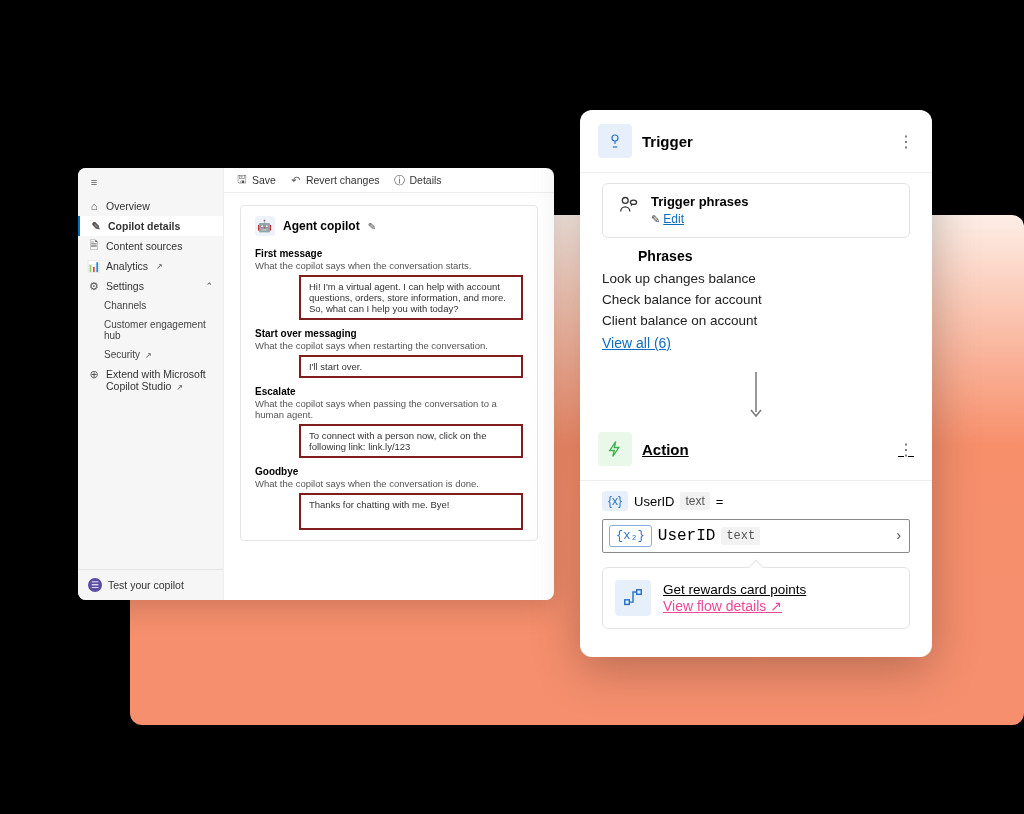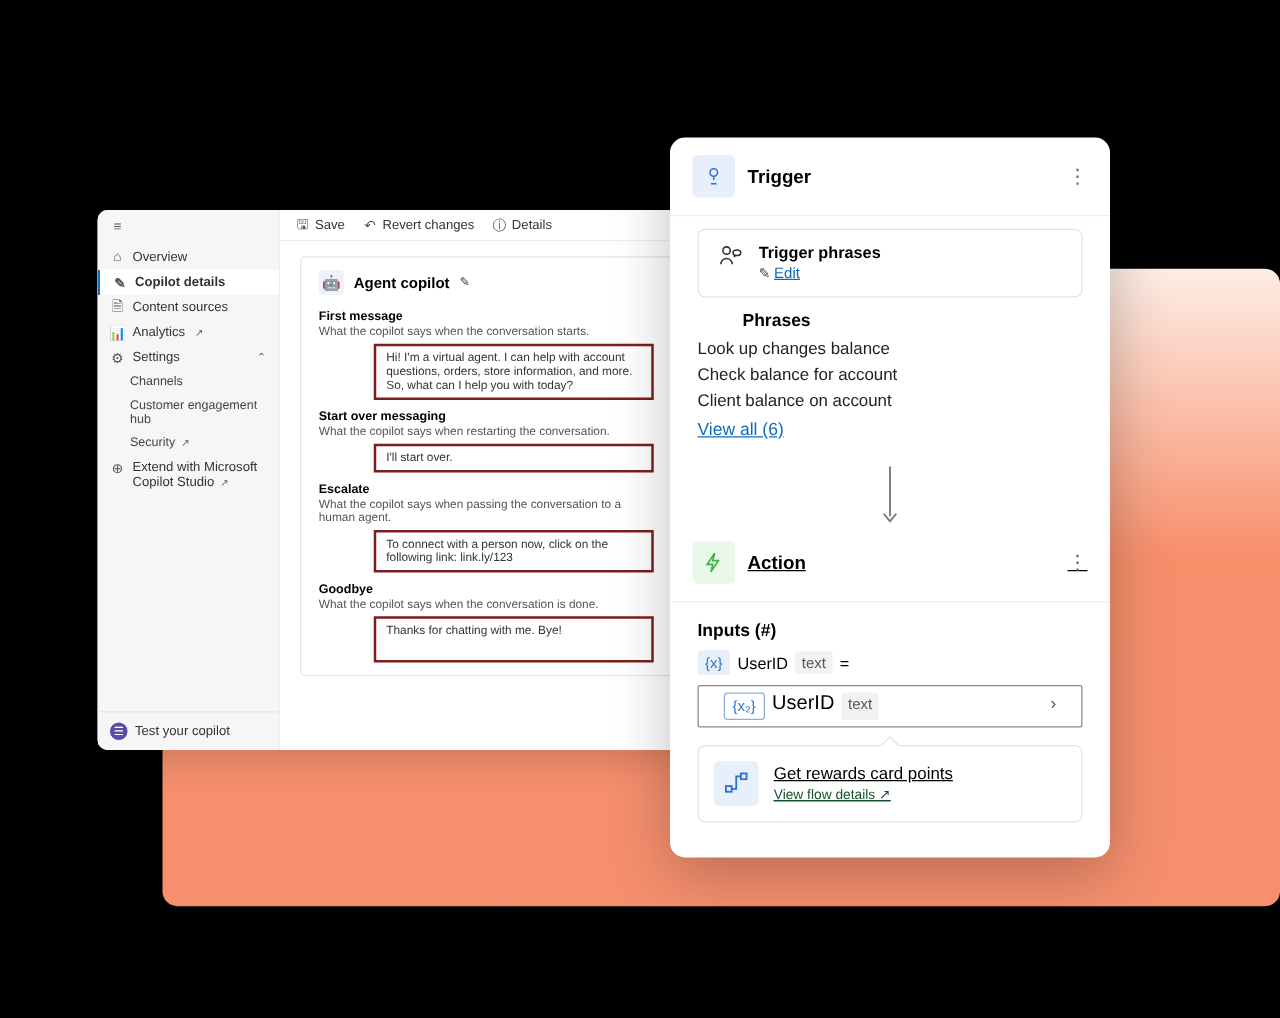--- a/index.html
+++ b/index.html
@@ -31,48 +31,48 @@
   .card { border: 1px solid #e5e5e5; border-radius: 4px; padding: 10px 14px; background: #fff; }
   .card-title-row { display: flex; align-items: center; gap: 8px; margin-bottom: 12px; }
   .bot-badge { width: 20px; height: 20px; border-radius: 3px; background: #eef3fb; display: flex; align-items: center; justify-content: center; font-size: 12px; }
   .card-title { font-size: 12px; font-weight: 600; }
   .pencil-ic { font-size: 10px; color: #444; }
   .field-label { font-size: 10px; font-weight: 600; margin-top: 8px; }
   .field-desc { font-size: 9.5px; color: #555; margin: 1px 0 4px; }
   .text-box { border: 2px solid #7f1d1d; padding: 4px 8px; font-size: 9.5px; color: #333; background: #fff; margin-left: 44px; }
 
   
-  .popup { position: absolute; left: 536px; top: 110px; width: 352px; background: #fff; border-radius: 12px; box-shadow: 0 12px 48px rgba(0,0,0,.25); padding: 0 0 18px; }
+  .popup { position: absolute; left: 580px; top: 110px; width: 352px; background: #fff; border-radius: 12px; box-shadow: 0 12px 48px rgba(0,0,0,.25); padding: 0 0 18px; }
   .popup .section-head { display: flex; align-items: center; gap: 10px; padding: 14px 18px; }
   .popup .sec-icon { width: 34px; height: 34px; border-radius: 4px; display: flex; align-items: center; justify-content: center; font-size: 16px; }
   .popup .sec-icon.trigger { background: #e7f0fa; color: #2b74c9; }
   .popup .sec-icon.action { background: #eaf8e9; color: #3bb34a; }
   .popup .sec-title { font-size: 15px; font-weight: 600; flex: 1; }
   .popup .dots { color: #666; font-size: 16px; cursor: pointer; }
   .popup .divider { border-top: 1px solid #eee; }
   .popup .inner { padding: 10px 22px; }
   .sub-card { border: 1px solid #e3e3e3; border-radius: 6px; padding: 10px 12px; display: flex; gap: 10px; align-items: flex-start; margin-bottom: 10px; }
   .sub-card .sub-ic { width: 26px; display: flex; align-items: flex-start; justify-content: center; font-size: 18px; color: #333; }
   .sub-card .sub-title { font-size: 13px; font-weight: 600; }
   .sub-card .sub-link { font-size: 12px; color: #0f6cbd; text-decoration: underline; cursor: pointer; }
   .phrases-label { font-size: 14px; font-weight: 600; margin: 6px 0 4px; padding-left: 36px; }
   .phrase { font-size: 13.5px; color: #222; padding: 3px 0; }
   .viewall { font-size: 14px; color: #0f6cbd; text-decoration: underline; cursor: pointer; margin-top: 4px; display: inline-block; }
   .arrow-down { display: flex; justify-content: center; padding: 10px 0 14px; color: #777; }
   .inputs-label { font-size: 14px; font-weight: 600; margin: 4px 0 8px; }
   .chip-row { display: flex; align-items: center; gap: 6px; font-size: 13px; margin-bottom: 8px; }
   .chip-x { background: #e7f0fa; color: #2b74c9; padding: 3px 6px; border-radius: 3px; font-size: 12px; }
   .chip-text { background: #f2f2f2; padding: 2px 5px; border-radius: 2px; font-size: 12px; color: #555; }
-  .input-line { border: 1px solid #888; border-radius: 2px; padding: 5px 20px; display: flex; gap: 6px; margin-bottom: 14px; }
+  .input-line { border: 1px solid #888; border-radius: 2px; padding: 5px 6px; display: flex; align-items: center; gap: 6px; margin-bottom: 14px; font-family: Liberation Mono, monospace; }
   .input-line .gt { margin-left: auto; color: #555; font-size: 14px; cursor: pointer; }
   .flow-card { border: 1px solid #e3e3e3; border-radius: 6px; padding: 12px; display: flex; gap: 12px; align-items: center; position: relative; text-decoration: underline; }
   .flow-card::before { content: ""; position: absolute; top: -6px; left: 50%; width: 10px; height: 10px; background: #fff; border-left: 1px solid #e3e3e3; border-top: 1px solid #e3e3e3; transform: translateX(-50%) rotate(45deg); }
   .flow-ic { width: 36px; height: 36px; background: #e7f0fa; border-radius: 4px; display: flex; align-items: center; justify-content: center; color: #2b74c9; font-size: 18px; }
   .flow-title { font-size: 13.5px; font-weight: 400; }
-  .flow-link { font-size: 11px; color: #14532d; text-decoration: underline; cursor: pointer; }
+  .flow-link { font-size: 14px; color: #ec4899; text-decoration: underline; cursor: pointer; }
   .test-badge { width: 14px; height: 14px; border-radius: 50%; background: #5b4ca3; color: #fff; display: inline-flex; align-items: center; justify-content: center; font-size: 9px; }
 </style>
 </head>
 <body>
 
 <div class="backdrop"></div>
 
 <div class="app-window">
   <div class="sidebar">
     <div class="hamburger"><span class="ic">≡</span></div>
@@ -213,21 +213,20 @@
     <div class="sec-icon action">
       <svg width="18" height="18" viewBox="0 0 24 24" fill="none" stroke="currentColor" stroke-width="1.8">
           <path d="M13 2L5 14h6l-2 8 8-12h-6l2-8z"></path>
         </svg>
     </div>
     <div class="sec-title">Action</div>
     <div class="dots">⋮</div>
   </div>
   <div class="divider"></div>
   <div class="inner">
-    <div class="inputs-label">Inputs (#)</div>
     <div class="chip-row">
       <span class="chip-x">{x}</span>
       <span>UserID</span>
       <span class="chip-text">text</span>
       <span>=</span>
     </div>
     <div class="input-line">
       <span class="chip-x" style="background:#fff;border:1px solid #8aaedb;">{x₂}</span>
       <span>UserID</span>
       <span class="chip-text">text</span>

